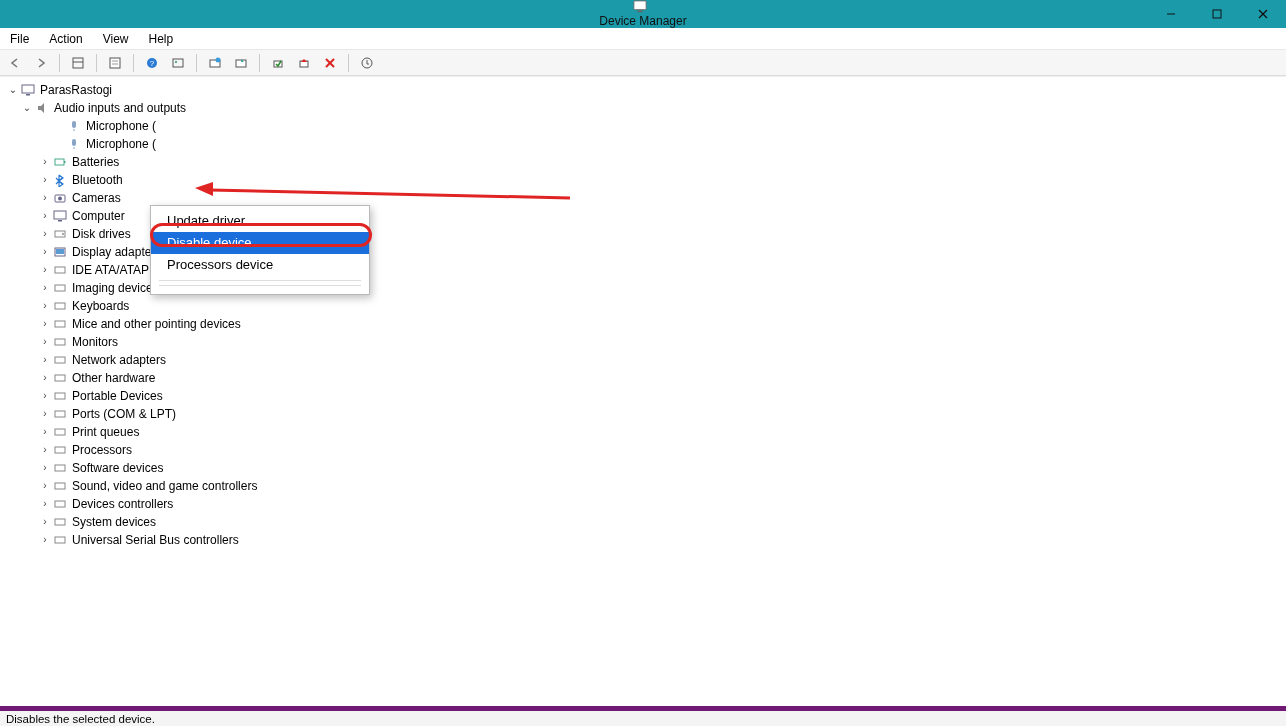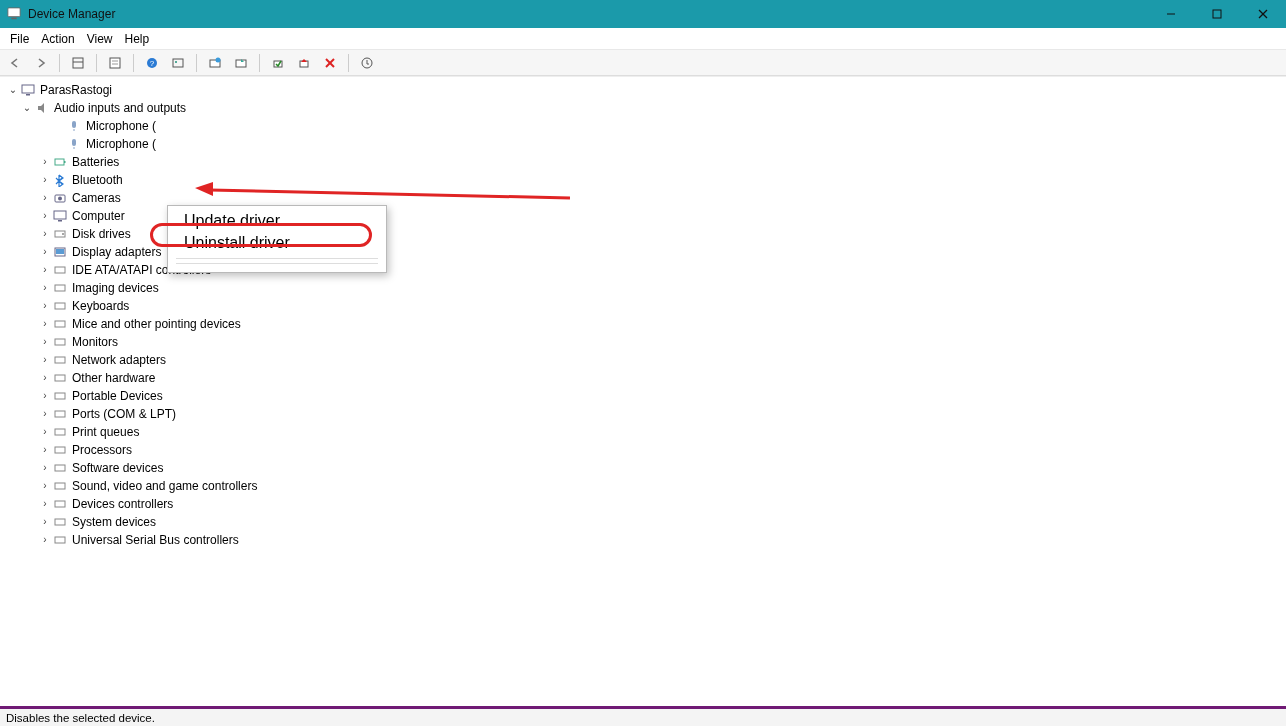--- a/index.html
+++ b/index.html
@@ -3,22 +3,22 @@
 <meta charset="utf-8">
 <style>
 * { margin: 0; padding: 0; box-sizing: border-box; font-family: "Segoe UI", Tahoma, sans-serif; }
 html, body { width: 1286px; height: 726px; overflow: hidden; background: #fff; }
 
 .titlebar {
   height: 28px;
   background: #1b9aaa;
   display: flex;
   align-items: center;
-  padding-left: 6px;
   position: relative;
+  flex-direction: column;
 }
 .titlebar .app-icon {
   width: 16px; height: 16px;
   display: inline-flex; align-items: center; justify-content: center;
   margin-right: 6px;
 }
 .titlebar .title { font-size: 12px; color: #111; }
 .win-controls { position: absolute; right: 0; top: 0; display: flex; height: 28px; }
 .win-controls div {
   width: 46px; height: 28px;
@@ -26,21 +26,21 @@
   font-size: 12px; color: #111;
 }
 
 .menubar {
   height: 22px;
   background: #fff;
   display: flex;
   align-items: center;
   padding: 0 6px;
   font-size: 12px;
-  gap: 4px;
+  gap: 12px;
   border-bottom: 1px solid #e8e8e8;
 }
 .menubar span { padding: 2px 4px; }
 
 .toolbar {
   height: 26px;
   background: #f6f6f6;
   border-bottom: 1px solid #ddd;
   display: flex;
   align-items: center;
@@ -75,29 +75,29 @@
 }
 .tree-row .icon { width: 16px; height: 16px; margin-right: 4px; display: inline-flex; align-items: center; justify-content: center; }
 .tree-row .label {}
 
 .indent-1 { padding-left: 14px; }
 .indent-2 { padding-left: 32px; }
 .indent-3 { padding-left: 60px; }
 
 .context-menu {
   position: absolute;
-  left: 167px;
+  left: 150px;
   top: 128px;
   width: 220px;
   background: #fff;
   border: 1px solid #b9b9b9;
   box-shadow: 2px 3px 8px rgba(0,0,0,0.25);
   padding: 4px 0;
   z-index: 40;
-  font-size: 16px;
+  font-size: 13px;
 }
 .context-menu .mitem {
   height: 22px;
   padding: 0 16px;
   display: flex;
   align-items: center;
 }
 .context-menu .mitem.highlight {
   background: #1a6fdc;
   color: #fff;
@@ -118,21 +118,21 @@
   position: absolute;
   left: 195px; top: 99px;
   width: 380px; height: 30px;
   z-index: 45;
   pointer-events: none;
 }
 
 .statusbar {
   height: 20px;
   background: #f4f4f4;
-  border-top: 3px solid #701a75;
+  border-top: 5px solid #701a75;
   font-size: 11.5px;
   padding: 2px 6px;
   display: flex; align-items: center;
 }
 </style>
 </head>
 <body>
 
 <div class="titlebar">
   <span class="app-icon">
@@ -492,21 +492,22 @@
           <svg width="14" height="14">
             <rect x="2" y="4" width="10" height="6" fill="#fff" stroke="#888"></rect>
           </svg>
         </span>
         <span class="label">Universal Serial Bus controllers</span>
       </div>
     </div>
 
   <div class="context-menu">
     <div class="mitem">Update driver</div>
-    <div class="mitem">Uninstall driver</div>
+    <div class="mitem highlight">Disable device</div>
+    <div class="mitem">Processors device</div>
     <div class="msep"></div>
     <div class="msep"></div>
   </div>
 
   <div class="annot-oval"></div>
   <svg class="annot-arrow" viewBox="0 0 380 30">
     <line x1="15" y1="14" x2="375" y2="22" stroke="#e02424" stroke-width="3"></line>
     <polygon points="0,12 18,6 18,20" fill="#e02424"></polygon>
   </svg>
 

